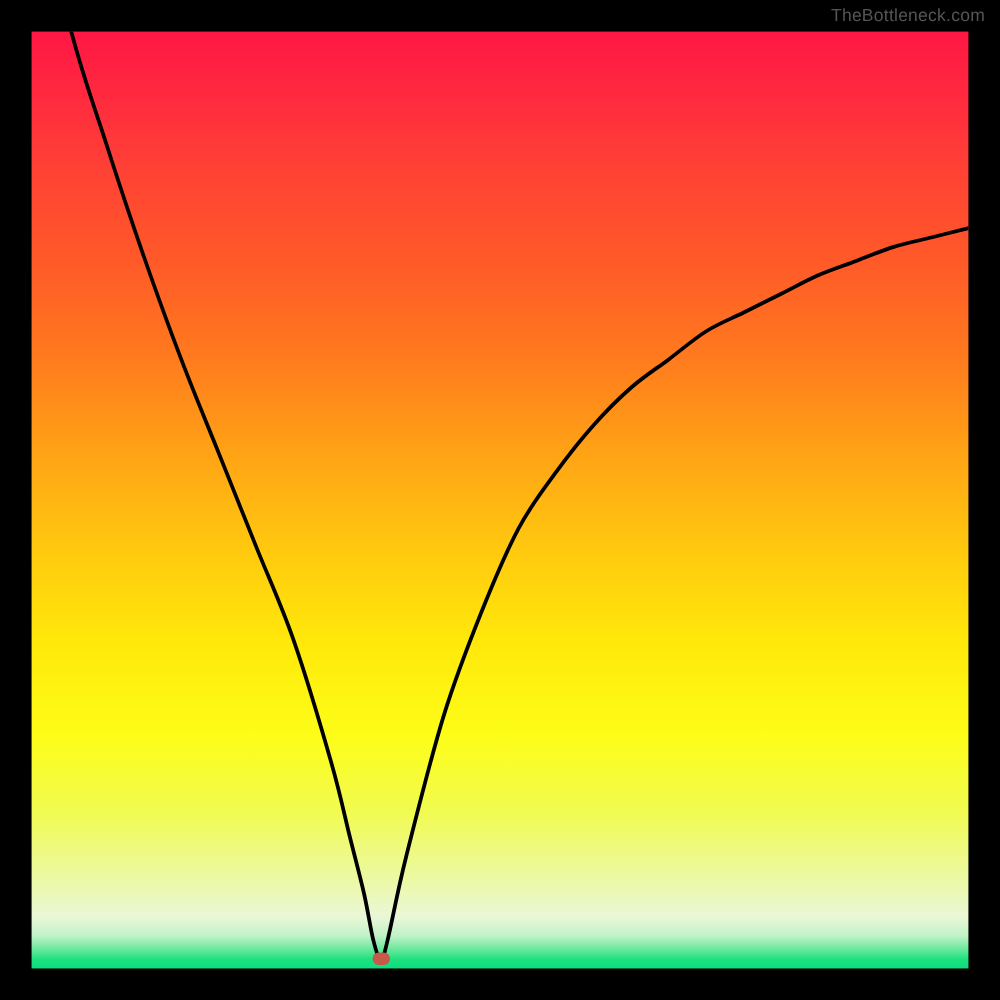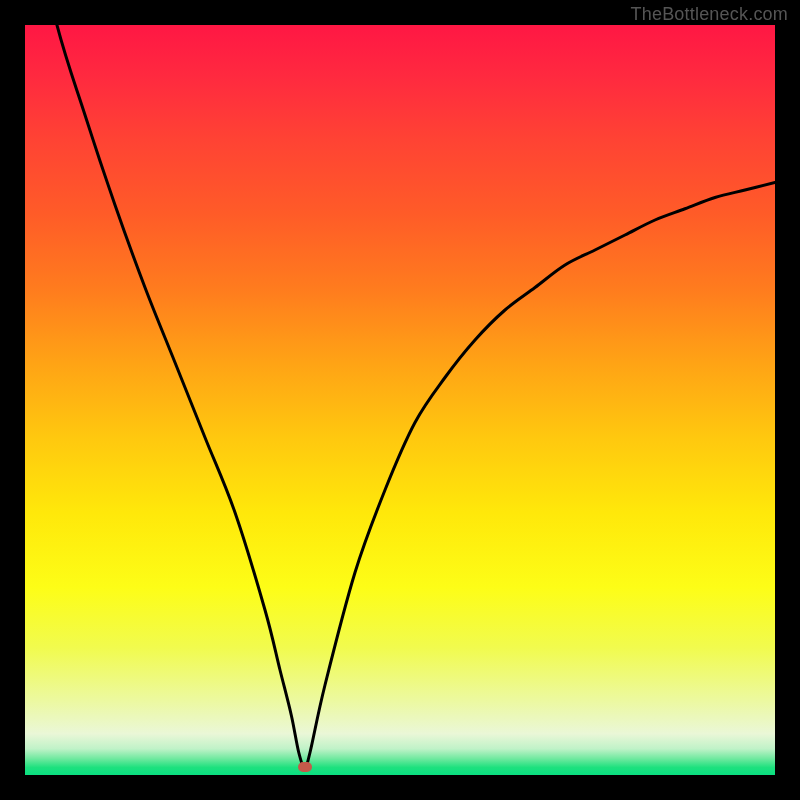--- a/index.html
+++ b/index.html
@@ -25,21 +25,21 @@
     top: 25px;
     width: 750px;
     height: 750px;
     overflow: hidden;
   }
   .watermark {
     position: absolute;
     top: 4px;
     right: 12px;
     color: #555;
-    font-size: 18px;
+    font-size: 14px;
     font-weight: 500;
     letter-spacing: 0.2px;
     z-index: 5;
   }
   svg.curve {
     position: absolute;
     left: 0;
     top: 0;
     z-index: 2;
   }

